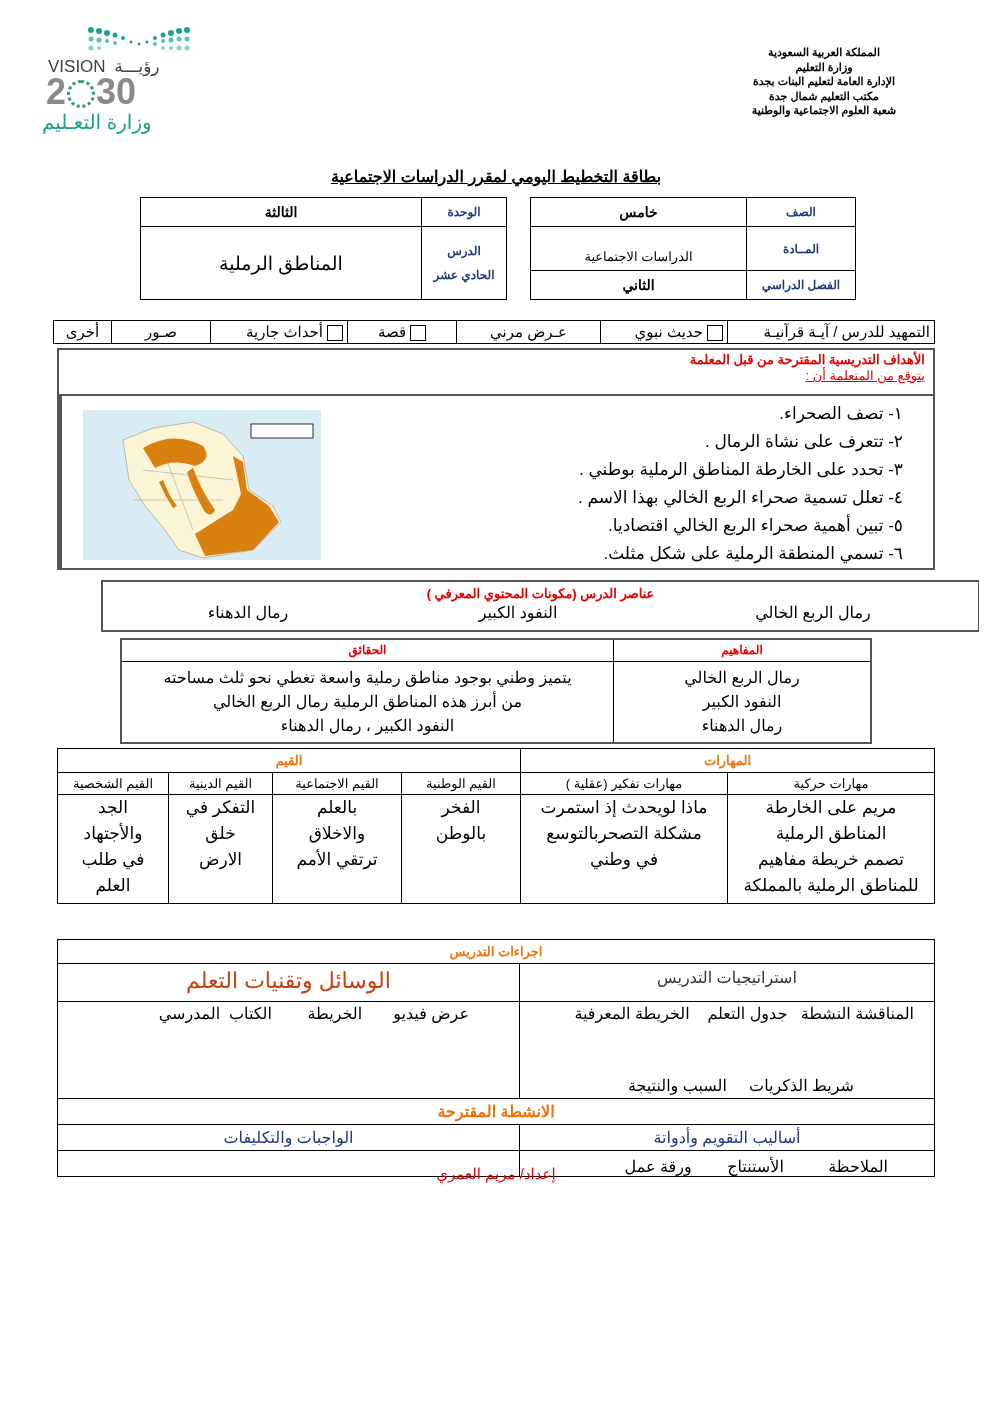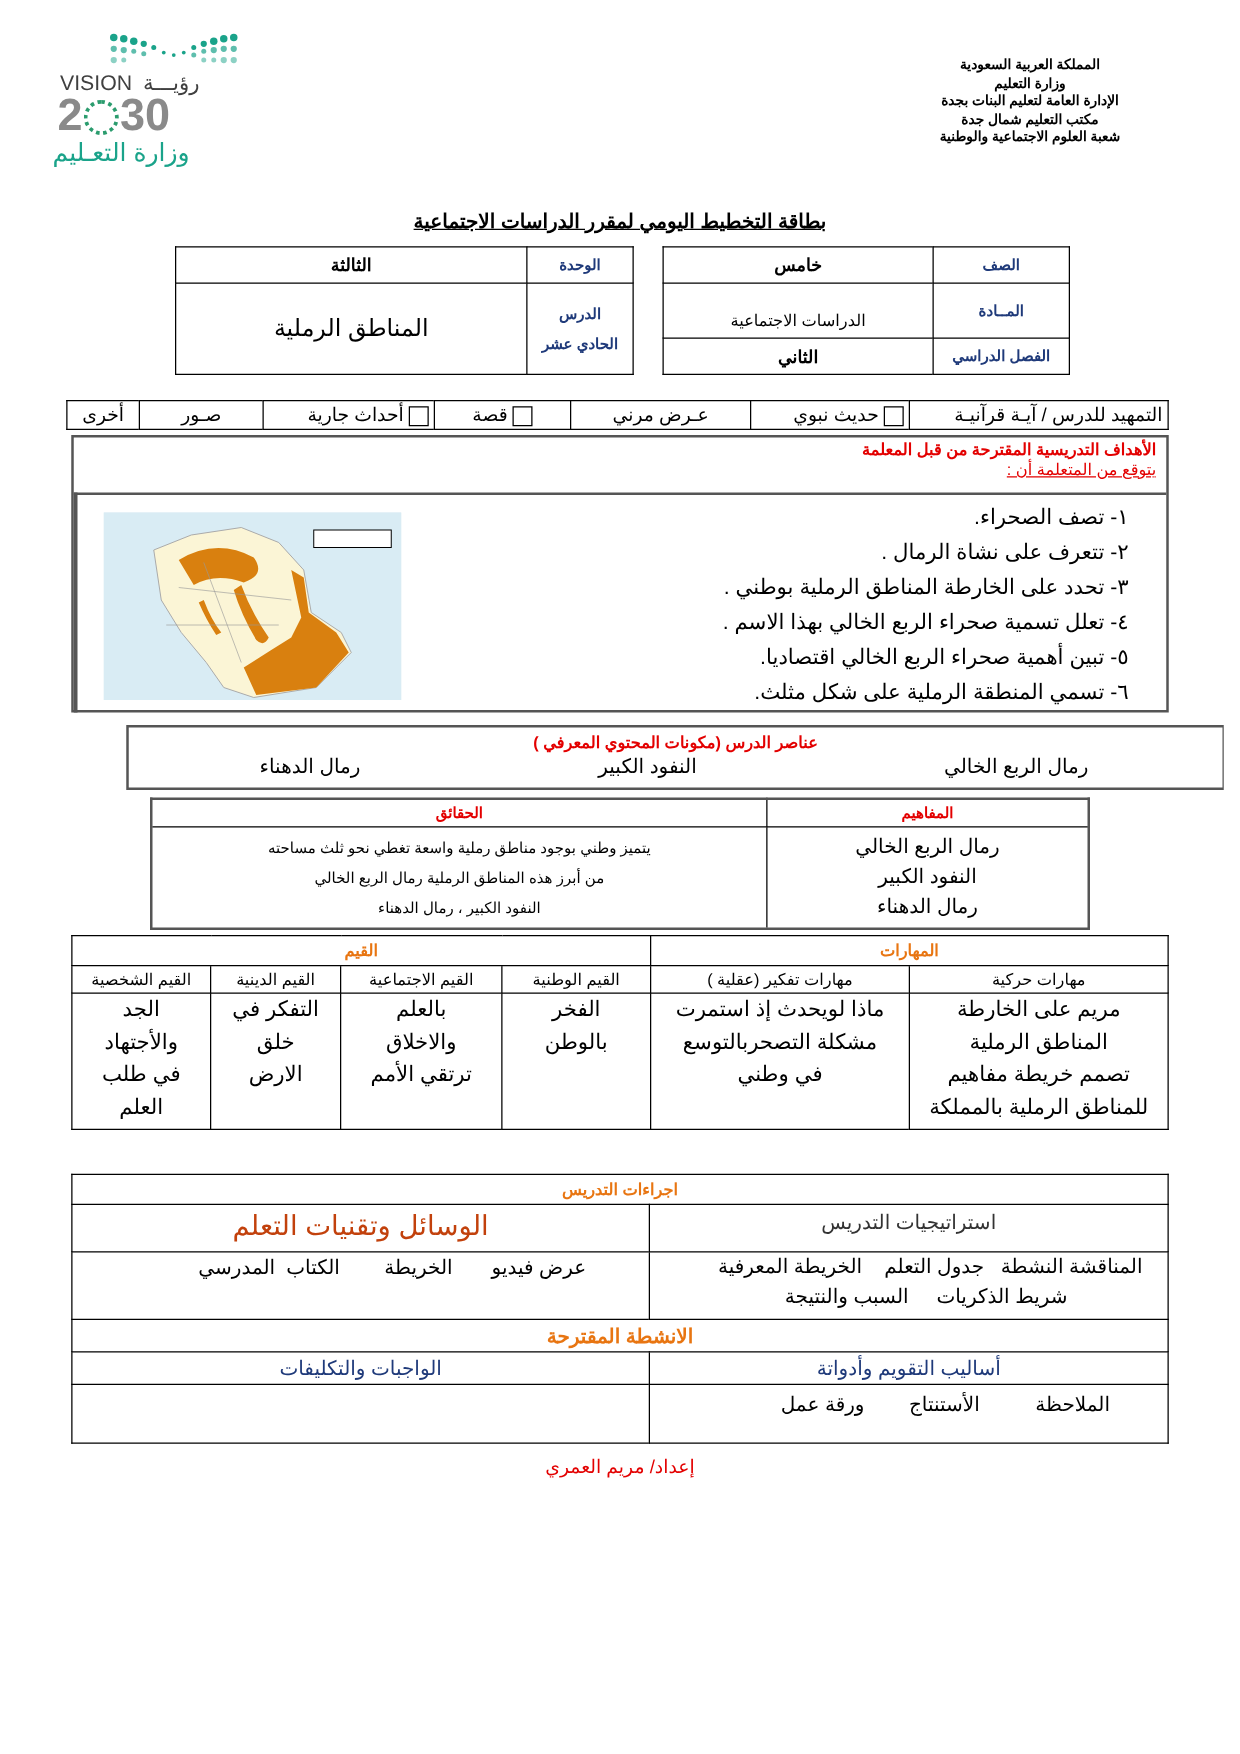--- a/index.html
+++ b/index.html
@@ -162,21 +162,21 @@
       <tr style="height:22px;">
     <td class="red" style="width:248px; font-weight:bold; font-size:12px;">المفاهيم</td>
     <td class="red" style="font-weight:bold; font-size:12px;">الحقائق</td>
   </tr>
   <tr>
     <td style="font-size:16px; line-height:24px;">
       <div>رمال الربع الخالي</div>
       <div>النفود الكبير</div>
       <div>رمال الدهناء</div>
     </td>
-    <td style="font-size:12px; line-height:24px;">
+    <td style="font-size:16px; line-height:24px;">
       <div>يتميز وطني بوجود مناطق رملية واسعة تغطي نحو ثلث مساحته</div>
       <div>من أبرز  هذه المناطق الرملية رمال الربع الخالي</div>
       <div>النفود الكبير  ، رمال الدهناء</div>
     </td>
   </tr>
 </tbody>
   </table>
 
 <table class="abs" style="left:57px; top:748px; width:878px; height:156px;">
   <tbody>
@@ -233,21 +233,21 @@
       <tr style="height:24px;">
     <td class="orange" colspan="2" style="font-weight:bold; font-size:13px;">اجراءات التدريس</td>
   </tr>
   <tr style="height:38px;">
     <td style="width:406px; font-size:16px; color:#333; vertical-align:top; padding-top:4px;">استراتيجيات التدريس</td>
     <td style="font-size:22px; color:#c2410c; vertical-align:top; padding-top:4px;">الوسائل وتقنيات التعلم</td>
   </tr>
   <tr style="height:54px;">
     <td style="font-size:16px; line-height:24px; text-align:right; padding-right:20px; vertical-align:top;">
       <div style="white-space:pre;">المناقشة النشطة   جدول التعلم    الخريطة المعرفية</div>
-      <div style="white-space:pre; padding-right:60px;">شريط الذكريات     السبب والنتيجة</div>
+      <div style="white-space:pre; padding-right:60px;margin-top:48px;">شريط الذكريات     السبب والنتيجة</div>
     </td>
     <td style="font-size:16px; text-align:right; padding-right:50px; vertical-align:top; padding-top:2px;">
       <div style="white-space:pre;">عرض فيديو       الخريطة        الكتاب  المدرسي</div>
     </td>
   </tr>
   <tr style="height:26px;">
     <td class="orange" colspan="2" style="font-weight:bold; font-size:16px;">الانشطة المقترحة</td>
   </tr>
   <tr style="height:26px;">
     <td style="font-size:16px; color:#1f3a7a;">أساليب التقويم  وأدواتة</td>

